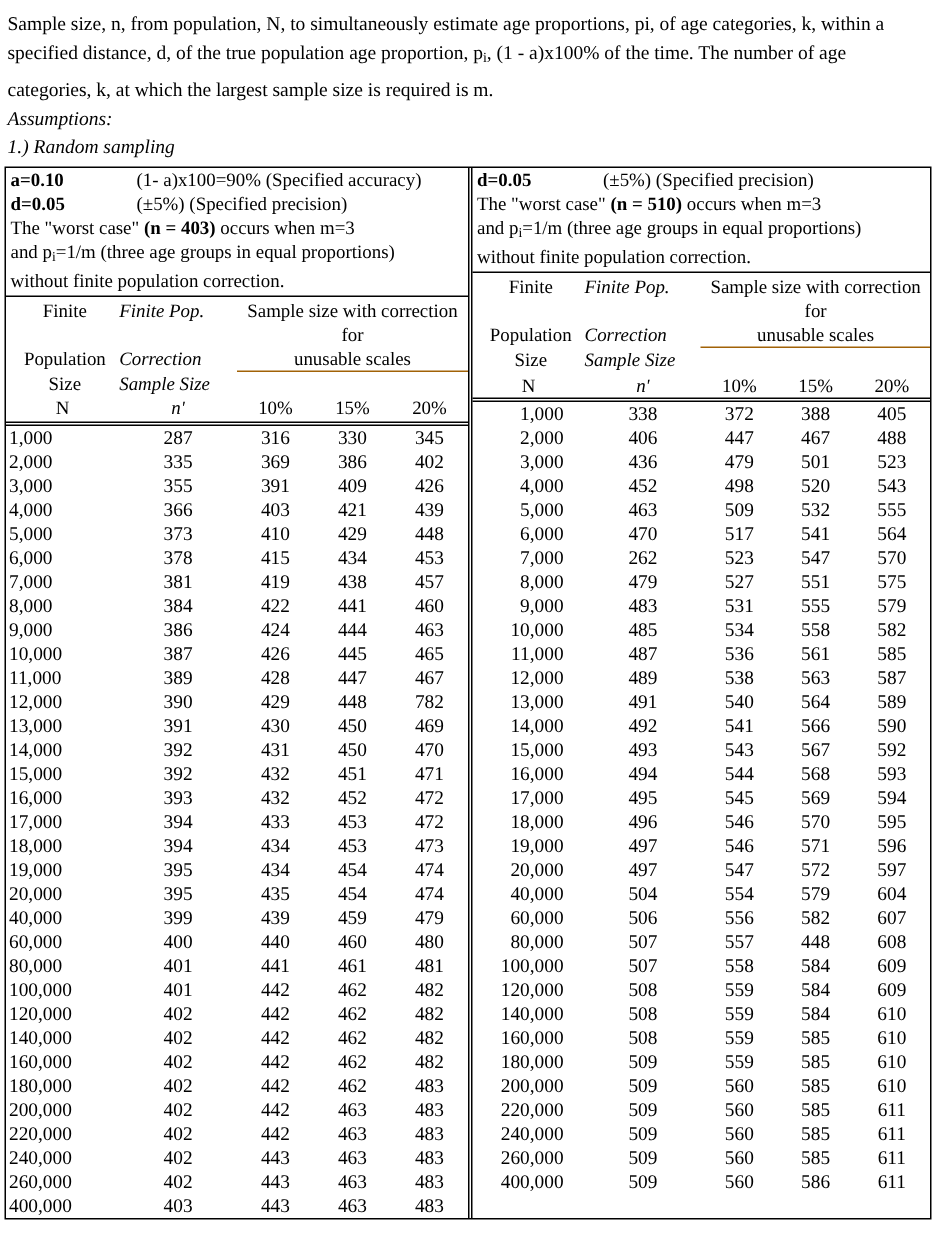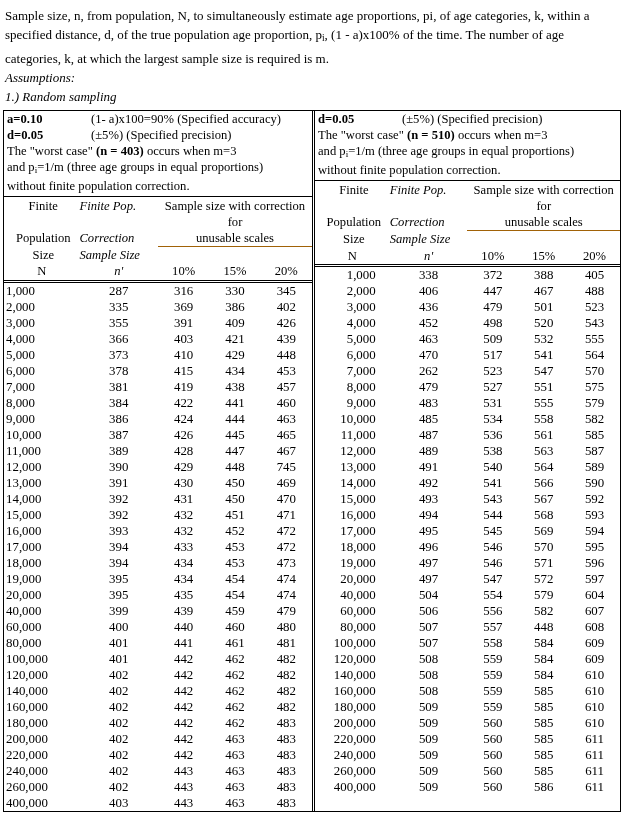--- a/index.html
+++ b/index.html
@@ -220,21 +220,21 @@
             <div class="cell c-np">389</div>
             <div class="cell c-p">428</div>
             <div class="cell c-p">447</div>
             <div class="cell c-p">467</div>
           </div>
           <div class="drow">
             <div class="cell c-n-left">12,000</div>
             <div class="cell c-np">390</div>
             <div class="cell c-p">429</div>
             <div class="cell c-p">448</div>
-            <div class="cell c-p">745</div>
+            <div class="cell c-p">782</div>
           </div>
           <div class="drow">
             <div class="cell c-n-left">13,000</div>
             <div class="cell c-np">391</div>
             <div class="cell c-p">430</div>
             <div class="cell c-p">450</div>
             <div class="cell c-p">469</div>
           </div>
           <div class="drow">
             <div class="cell c-n-left">14,000</div>

